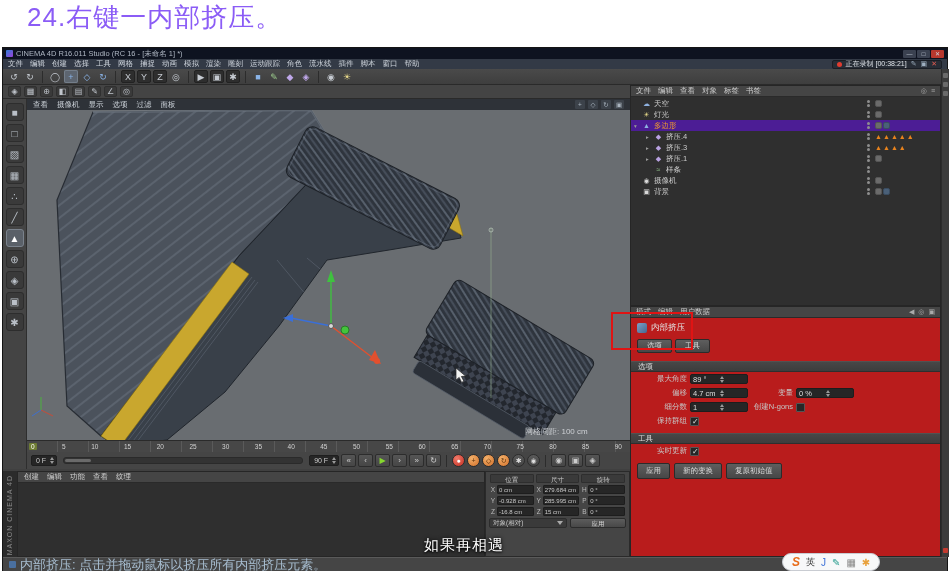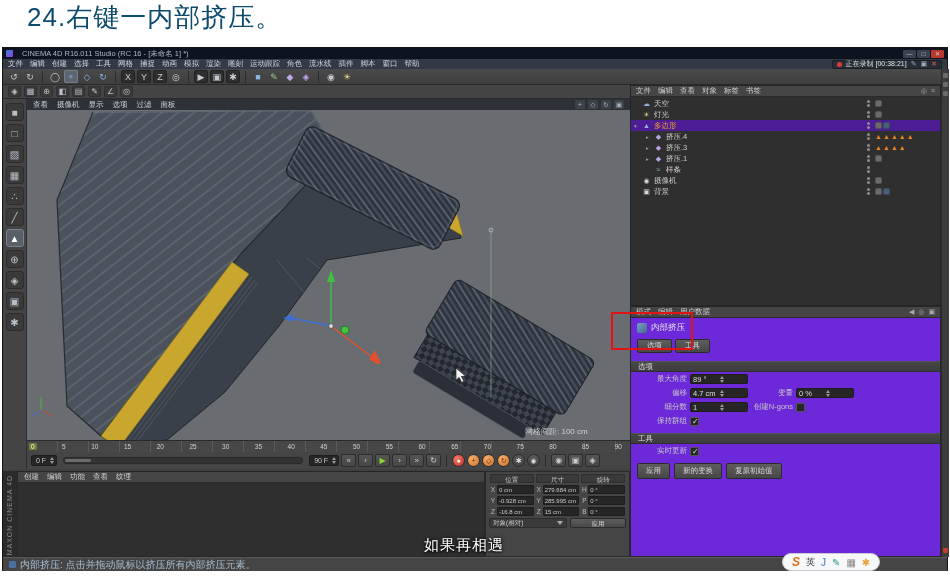--- a/index.html
+++ b/index.html
@@ -1,20 +1,20 @@
 <!DOCTYPE html>
 <html><head>
 <meta charset="utf-8">
 <style>
 *{box-sizing:border-box;margin:0;padding:0}
 body{width:950px;height:578px;position:relative;background:#fff;font-family:"Liberation Sans",sans-serif;overflow:hidden}
-.heading{position:absolute;left:27px;top:0;font-size:26px;font-weight:400;color:#0c4a6e;letter-spacing:1px}
+.heading{position:absolute;left:27px;top:0;font-size:26px;font-weight:400;color:#8b5cf6;letter-spacing:1px}
 #app{position:absolute;left:2px;top:47px;width:946px;height:524px;background:#404040;border:1px solid #141414;font-size:8px;color:#c8c8c8}
 
-.titlebar{position:absolute;left:0;top:0;width:100%;height:11px;background:#0e1320;display:flex;align-items:center;gap:9px;padding:0 3px;color:#aeb6c2;font-size:7.5px}
+.titlebar{position:absolute;left:0;top:0;width:100%;height:11px;background:#0e1320;display:flex;align-items:center;gap:3px;padding:0 3px;color:#aeb6c2;font-size:7.5px}
 .app-ico{width:7px;height:7px;background:linear-gradient(135deg,#2e7fd8,#9b3fd8);border-radius:1px;flex:none}
 .titlebar .t{white-space:nowrap;overflow:hidden}
 .winbtns{margin-left:auto;display:flex;gap:1px}
 .wbtn{width:13px;height:8px;background:#3a4150;color:#cfd6e2;font-size:6px;line-height:8px;text-align:center;border-radius:1px}
 .wbtn.close{background:#b8382e}
 
 .menubar{position:absolute;left:0;top:11px;width:100%;height:10px;background:#333a46;display:flex;align-items:center;gap:7px;padding:0 5px;font-size:7.5px;color:#ced4dc}
 .recorder{margin-left:auto;display:flex;align-items:center;gap:4px;background:#272d36;border:1px solid #1a1e25;border-radius:2px;padding:0 4px;height:9px;color:#dfe3e8;font-size:7px}
 .rec-dot{width:5px;height:5px;border-radius:50%;background:#e03c30}
 .rec-ic{color:#9fb0c0;font-size:7px}
@@ -65,21 +65,21 @@
 .cohead span{flex:1;text-align:center;background:#3a3a3a;border:1px solid #2e2e2e;margin:0 1px;height:9px;line-height:9px;border-radius:1px}
 .corow{display:flex;align-items:center;margin-bottom:2px}
 .cocell{flex:1;display:flex;align-items:center;gap:1px;margin:0 1px}
 .ax{width:6px;text-align:center;color:#bbb}
 .cval{flex:1;height:9px;background:#262626;border:1px solid #1d1d1d;border-radius:1px;padding:0 1px;white-space:nowrap;overflow:hidden;display:flex;align-items:center;font-size:6px}
 .cofoot{display:flex;gap:3px;margin-top:1px}
 .cosel{flex:1;height:10px;background:#3a3a3a;border:1px solid #2c2c2c;border-radius:2px;display:flex;align-items:center;padding:0 3px;gap:2px}
 .cosel i{margin-left:auto;width:0;height:0;border-left:3px solid transparent;border-right:3px solid transparent;border-top:4px solid #aaa}
 .cobtn{width:56px;height:10px;background:linear-gradient(#5c5c5c,#484848);border:1px solid #2b2b2b;border-radius:2px;text-align:center;line-height:9px;color:#d5d5d5}
 
-.statusbar{position:absolute;left:0;top:509px;width:100%;height:14px;background:#454545;border-top:1px solid #5a5a5a;display:flex;align-items:center;gap:4px;padding:0 6px;font-size:10px;color:#a7bdd0}
+.statusbar{position:absolute;left:0;top:509px;width:100%;height:14px;background:#454545;border-top:1px solid #5a5a5a;display:flex;align-items:center;gap:4px;padding:0 6px;font-size:13px;color:#a7bdd0}
 .st-ico{width:7px;height:7px;background:#4a70a0;border-radius:1px;flex:none}
 
 .om{position:absolute;left:627px;top:37px;width:311px;height:221px;background:#2f2f2f;border:1px solid #262626}
 .om-menu,.am-menu{height:11px;background:#454545;display:flex;gap:7px;align-items:center;padding:0 5px;font-size:7.5px;color:#ccc;border-bottom:1px solid #2a2a2a}
 .ric{margin-left:auto;display:flex;gap:4px;color:#aaa;font-size:7px}
 .olist{padding-top:1px}
 .orow{display:flex;align-items:center;height:11px;padding:0 3px;font-size:7.5px;color:#ccc}
 .orow.sel{background:#4c1d95}
 .orow.sel .olabel{color:#f09a2e}
 .ind .tw{margin-left:12px}
@@ -90,21 +90,21 @@
 .c-y{color:#e6d98a}.c-b{color:#8fb2e0}.c-p{color:#b9a2e2}.c-w{color:#d8d8d8}.c-g{color:#97c88f}
 .olabel{white-space:nowrap}
 .odots{margin-left:auto;display:flex;flex-direction:column;gap:1px;margin-right:5px}
 .odots i{width:3px;height:3px;border-radius:50%;background:#8e8e8e}
 .otags{width:62px;display:flex;gap:1px;align-items:center}
 .tagsq{width:7px;height:7px;background:#6b6b6b;border:1px solid #555;border-radius:2px;flex:none}
 .tagx{width:7px;height:7px;background:#4a6078;border:1px solid #3a4c60;border-radius:2px;flex:none}
 .tagtri{color:#e8831d;font-size:7px;line-height:7px}
 .tagtri::before{content:"▲"}
 
-.am{position:absolute;left:627px;top:258px;width:311px;height:251px;background:#6d28d9;border:1px solid #262626}
+.am{position:absolute;left:627px;top:258px;width:311px;height:251px;background:#b91c1c;border:1px solid #262626}
 .toolrow{display:flex;align-items:center;gap:4px;padding:4px 6px 2px}
 .am-ico{width:10px;height:10px;background:linear-gradient(135deg,#7ba0c8,#45688e);border-radius:2px;flex:none}
 .toolname{font-size:8.5px;color:#e2e2e2}
 .tabsrow{display:flex;gap:3px;padding:3px 6px}
 .tab{padding:1px 9px;background:linear-gradient(#5e5e5e,#474747);border:1px solid #2b2b2b;border-radius:2px;font-size:7.5px;color:#d8d8d8}
 .secbar{margin-top:5px;height:11px;background:linear-gradient(#474747,#3d3d3d);border-top:1px solid #525252;border-bottom:1px solid #2e2e2e;display:flex;align-items:center;padding:0 7px;font-size:7.5px;color:#ddd}
 .frow{display:flex;align-items:center;gap:3px;padding:0 6px;height:14px;font-size:7.5px;color:#c6c6c6}
 .flabel{width:50px;text-align:right;flex:none}
 .flabel2{width:42px;text-align:right;flex:none}
 .fval{display:flex;align-items:center;width:58px;height:10px;background:#262626;border:1px solid #1d1d1d;border-radius:2px;padding:0 2px;color:#ddd;flex:none}

